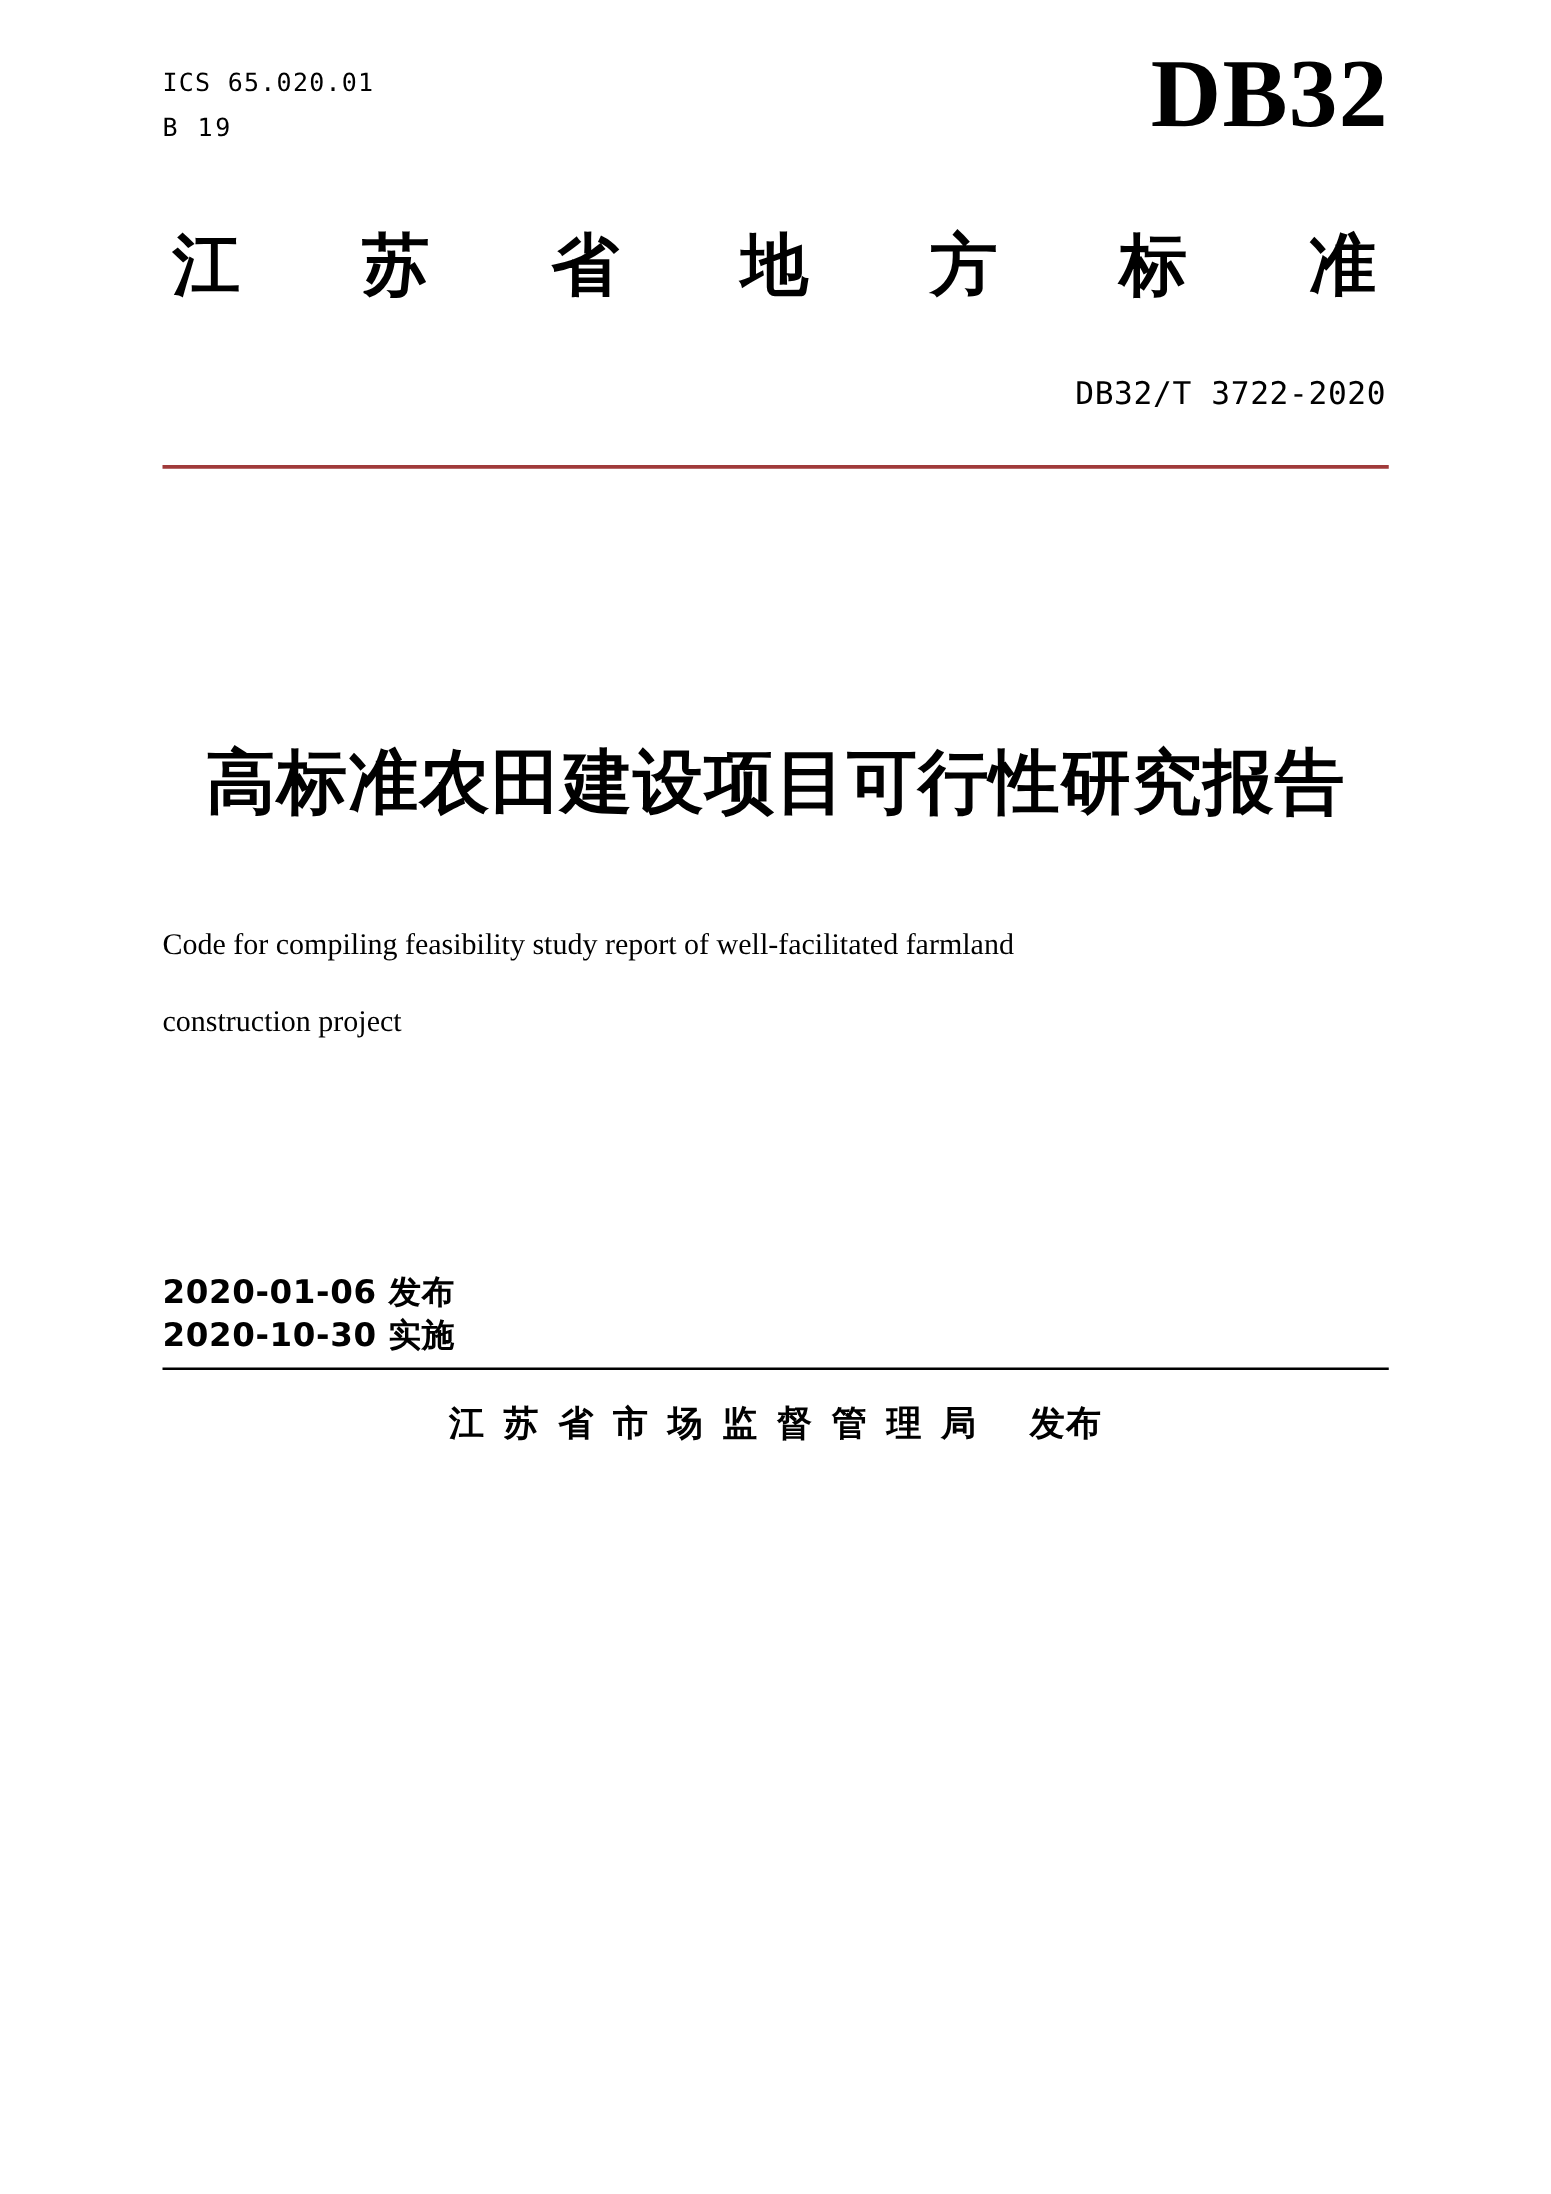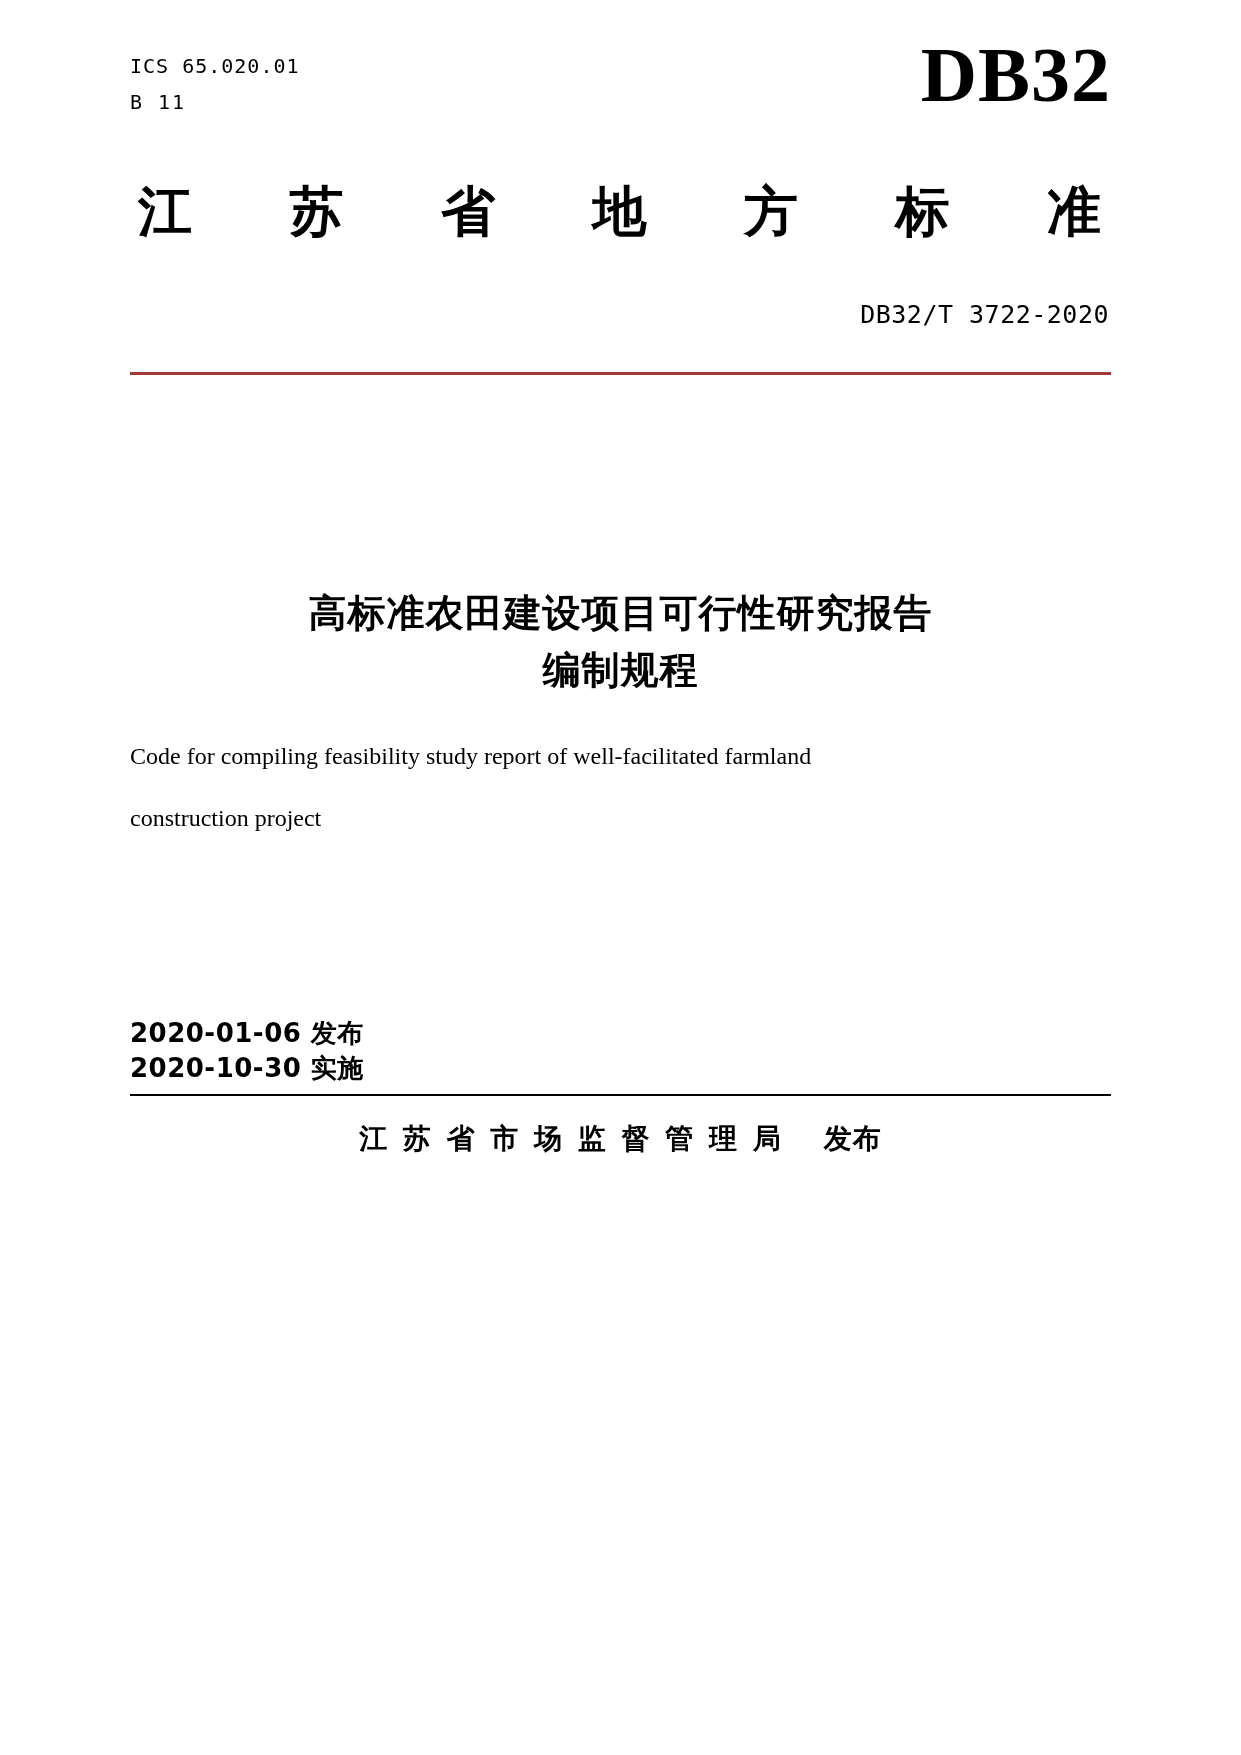--- a/index.html
+++ b/index.html
@@ -94,21 +94,21 @@
 
   
   .doc-title {
     position: absolute;
     top: 585px;
     left: 0;
     right: 0;
     text-align: center;
     font-family: "DejaVu Sans", sans-serif;
     font-weight: bold;
-    font-size: 38px;
+    font-size: 56px;
     line-height: 1.5;
     letter-spacing: 1px;
   }
   .doc-subtitle-en {
     position: absolute;
     top: 725px;
     left: 0;
     right: 0;
     font-family: Liberation Serif, serif;
     font-size: 24px;
@@ -155,42 +155,41 @@
 </style>
 </head>
 <body>
 
 <div class="page">
   <div class="content">
 
     <div class="header-row">
       <div class="ics-block">
         <div>ICS 65.020.01</div>
-        <div class="ics-line2">B 11</div>
+        <div class="ics-line2">B 19</div>
       </div>
       <div class="db32-logo">DB32</div>
     </div>
 
     <div class="province-title">
       <span>江</span>
       <span>苏</span>
       <span>省</span>
       <span>地</span>
       <span>方</span>
       <span>标</span>
       <span>准</span>
     </div>
 
     <div class="std-number">DB32/T 3722-2020</div>
 
     <div class="rule-top" style="background: rgb(160, 58, 58);"></div>
 
     <div class="doc-title">
       <div>高标准农田建设项目可行性研究报告</div>
-      <div>编制规程</div>
     </div>
 
     <div class="doc-subtitle-en">
       <div>Code for compiling feasibility study report of well-facilitated farmland</div>
       <div>construction project</div>
     </div>
 
     <div class="footer-dates">
       <div>2020-01-06 发布</div>
       <div>2020-10-30 实施</div>

